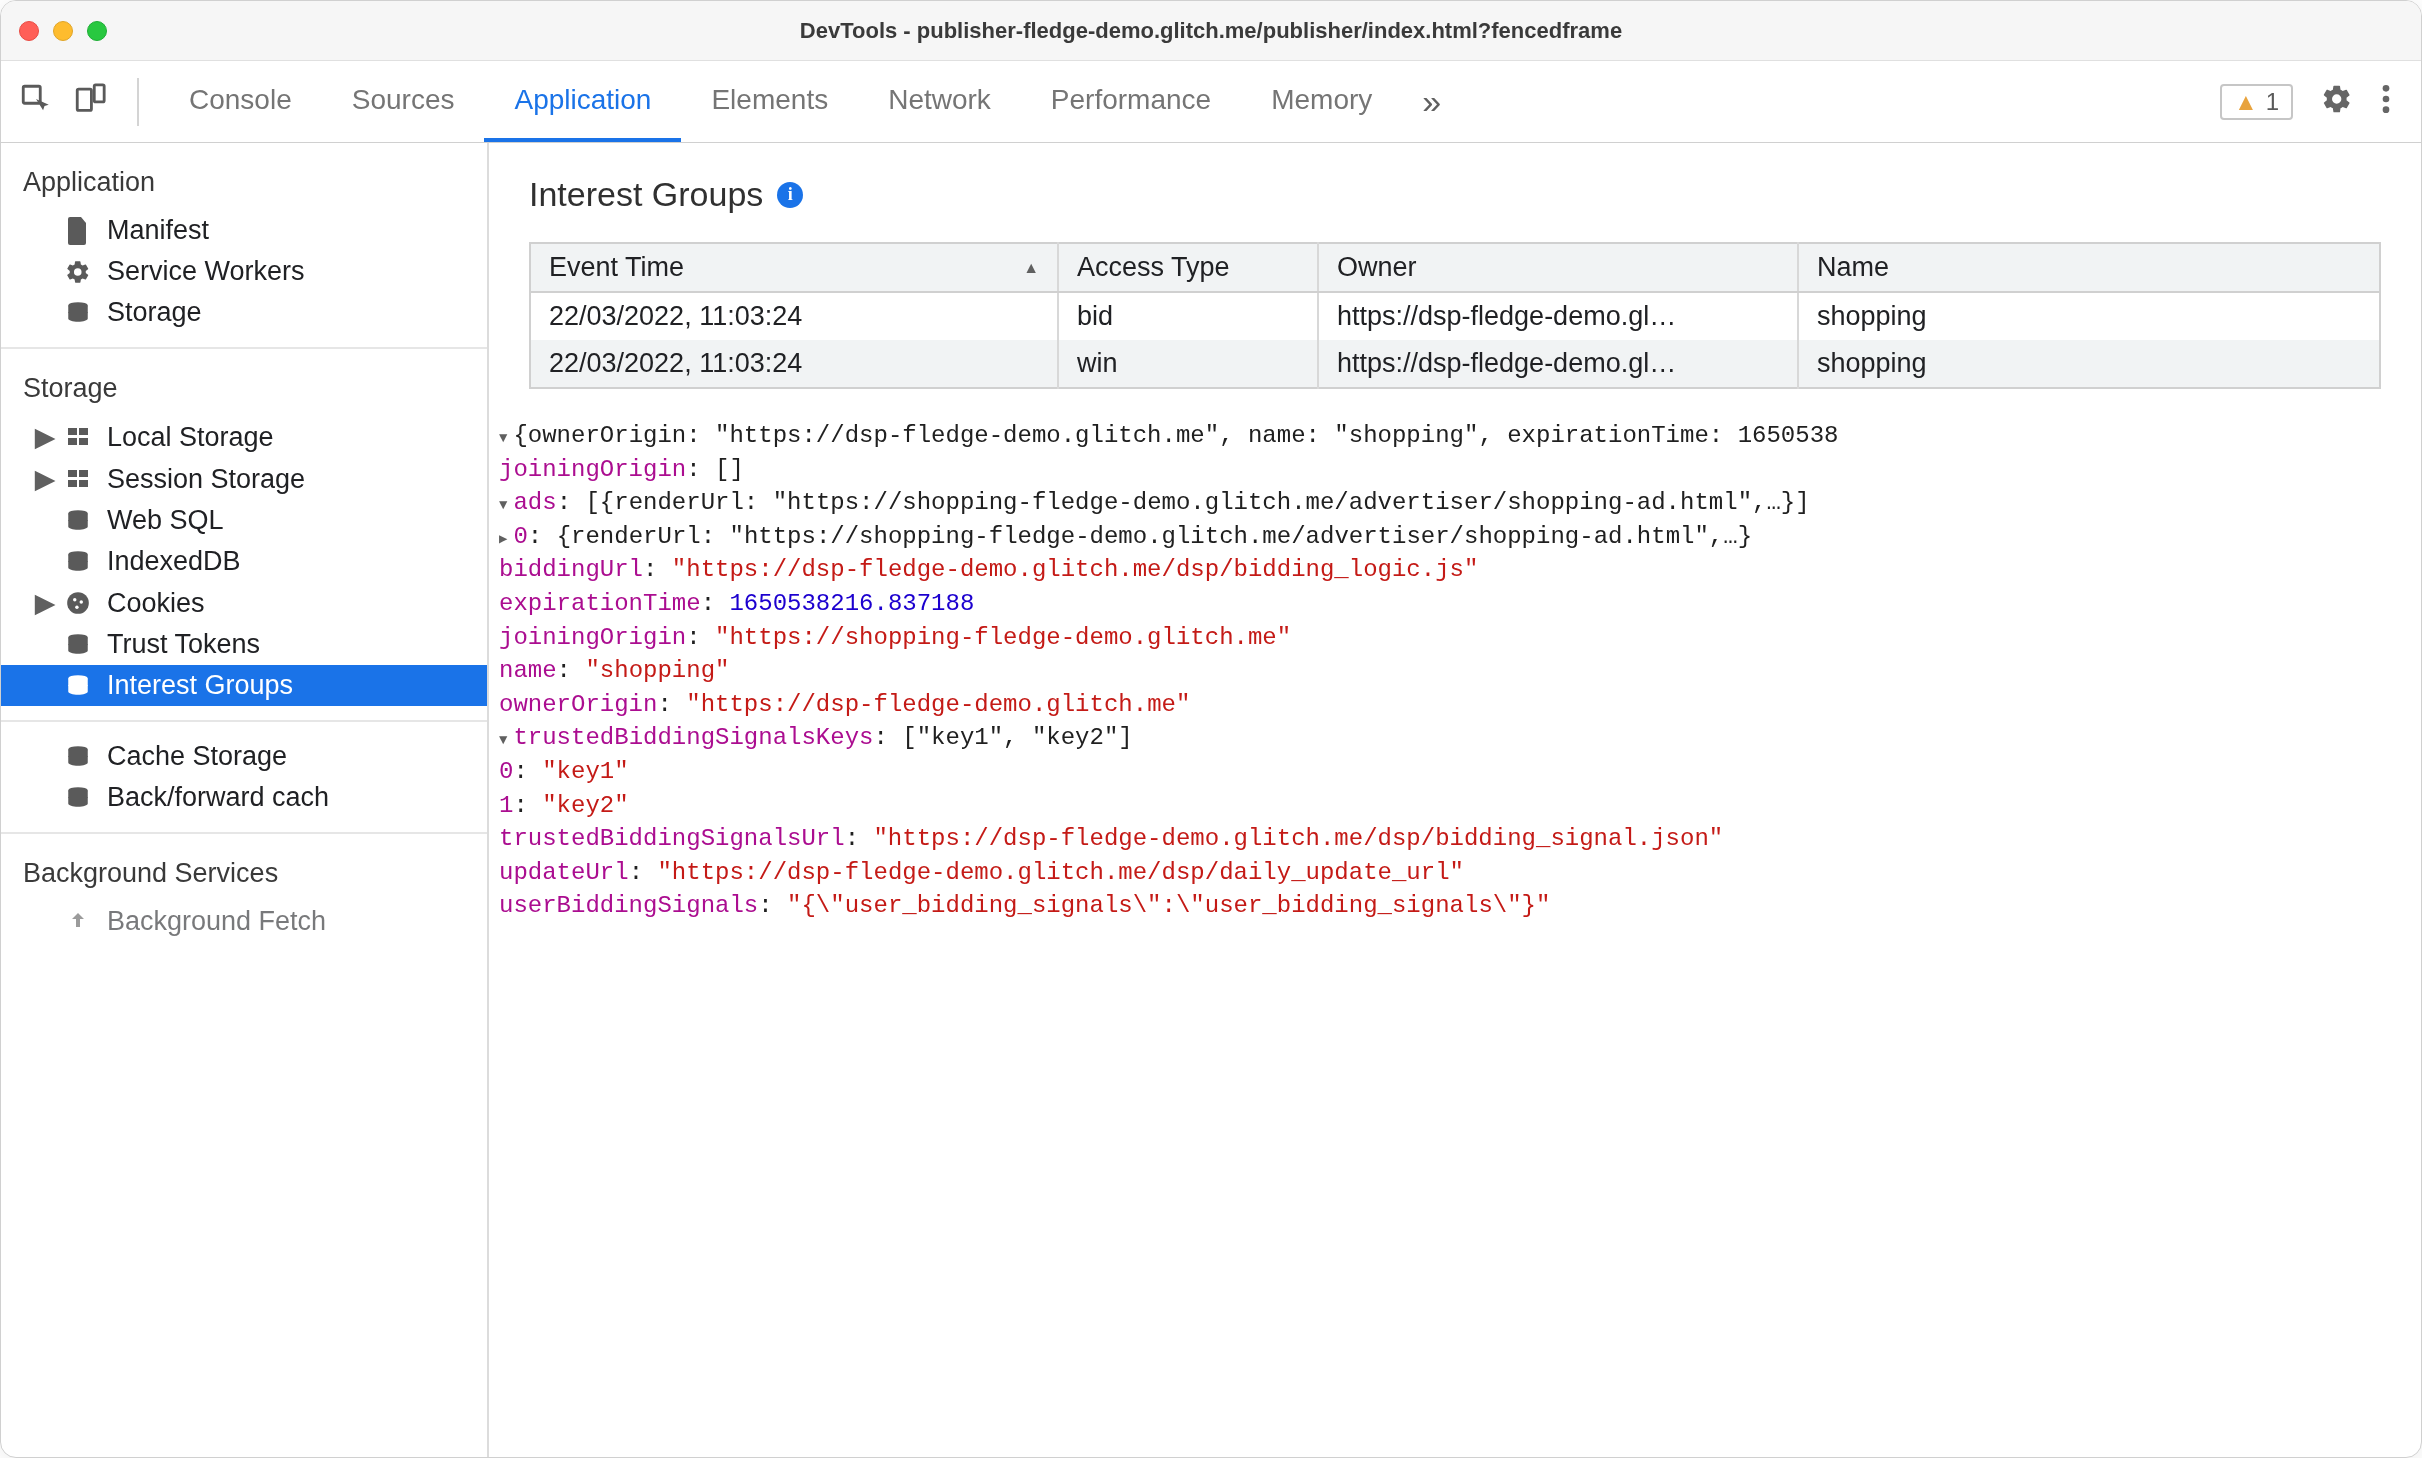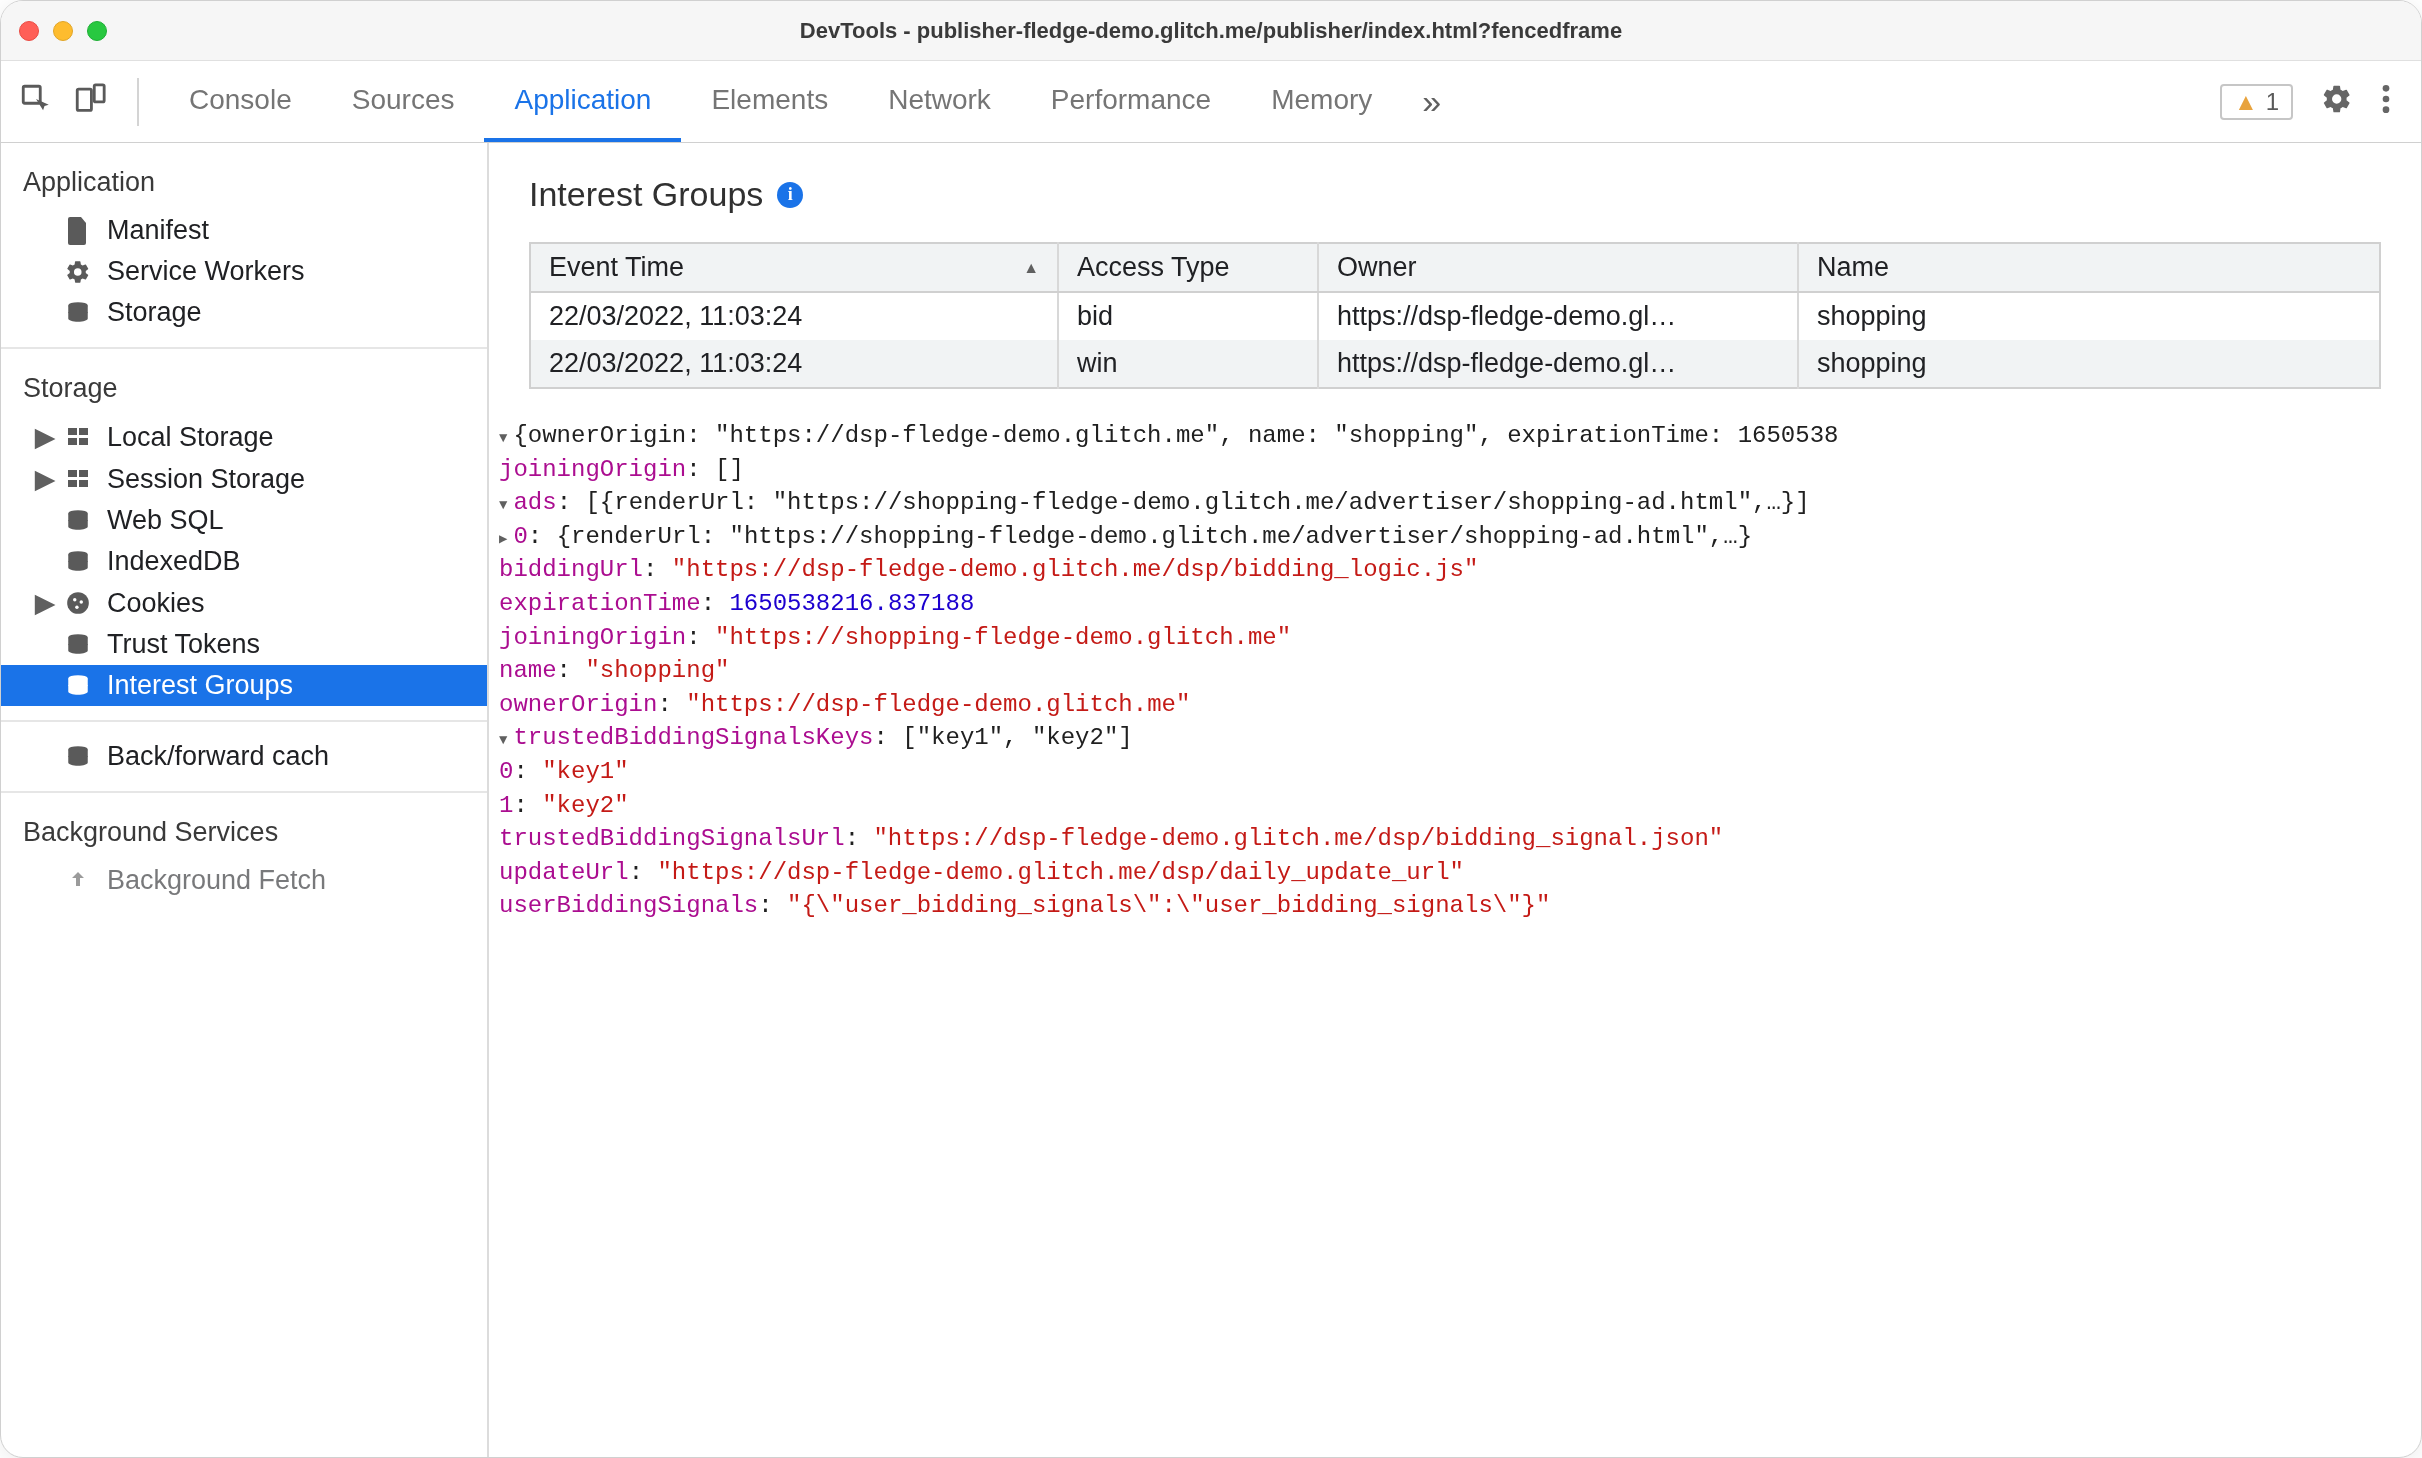--- a/index.html
+++ b/index.html
@@ -8,21 +8,21 @@
     font-family: -apple-system, BlinkMacSystemFont, "Segoe UI", Helvetica, Arial, sans-serif;
     background: #fff;
     color: #202124;
     font-size: 22px;
     overflow: hidden;
   }
   .window {
     width: 2422px;
     height: 1458px;
     border: 1px solid #d0d0d0;
-    border-radius: 23px;
+    border-radius: 16px;
     overflow: hidden;
     display: flex;
     flex-direction: column;
     background: #fff;
     box-shadow: 0 4px 24px rgba(0,0,0,0.08);
   }
   
   .titlebar {
     height: 60px;
     background: #f6f6f6;
@@ -283,20 +283,30 @@
             <svg width="26" height="26" viewBox="0 0 24 24">
               <ellipse cx="12" cy="5" rx="9" ry="3"></ellipse>
               <path d="M3 5v6c0 1.7 4 3 9 3s9-1.3 9-3V5"></path>
               <path d="M3 11v6c0 1.7 4 3 9 3s9-1.3 9-3v-6"></path>
             </svg>
           </span>
         <span>Interest Groups</span>
       </div>
       <hr class="hr">
 
+      <div class="tree-item lvl1 nodisc">
+        <span class="icon">
+            <svg width="26" height="26" viewBox="0 0 24 24">
+              <ellipse cx="12" cy="5" rx="9" ry="3"></ellipse>
+              <path d="M3 5v6c0 1.7 4 3 9 3s9-1.3 9-3V5"></path>
+              <path d="M3 11v6c0 1.7 4 3 9 3s9-1.3 9-3v-6"></path>
+            </svg>
+          </span>
+        <span>Cache Storage</span>
+      </div>
       <div class="tree-item lvl1 nodisc">
         <span class="icon">
             <svg width="26" height="26" viewBox="0 0 24 24">
               <ellipse cx="12" cy="5" rx="9" ry="3"></ellipse>
               <path d="M3 5v6c0 1.7 4 3 9 3s9-1.3 9-3V5"></path>
               <path d="M3 11v6c0 1.7 4 3 9 3s9-1.3 9-3v-6"></path>
             </svg>
           </span>
         <span>Back/forward cach</span>
       </div>

